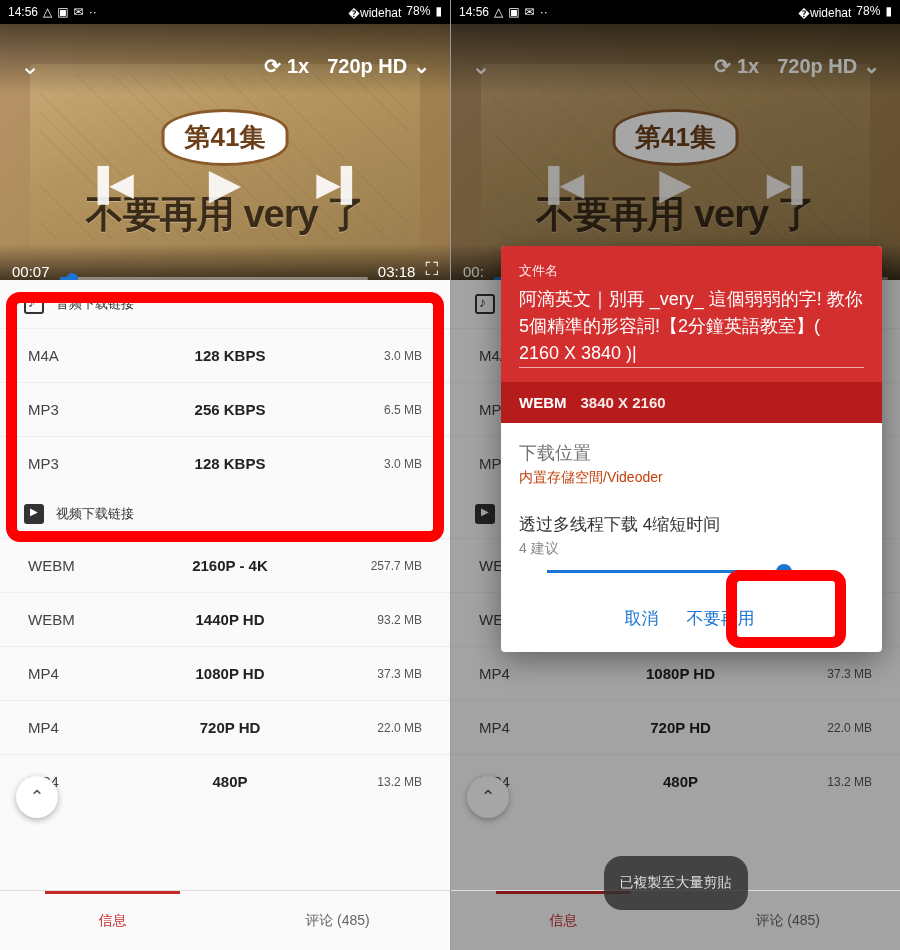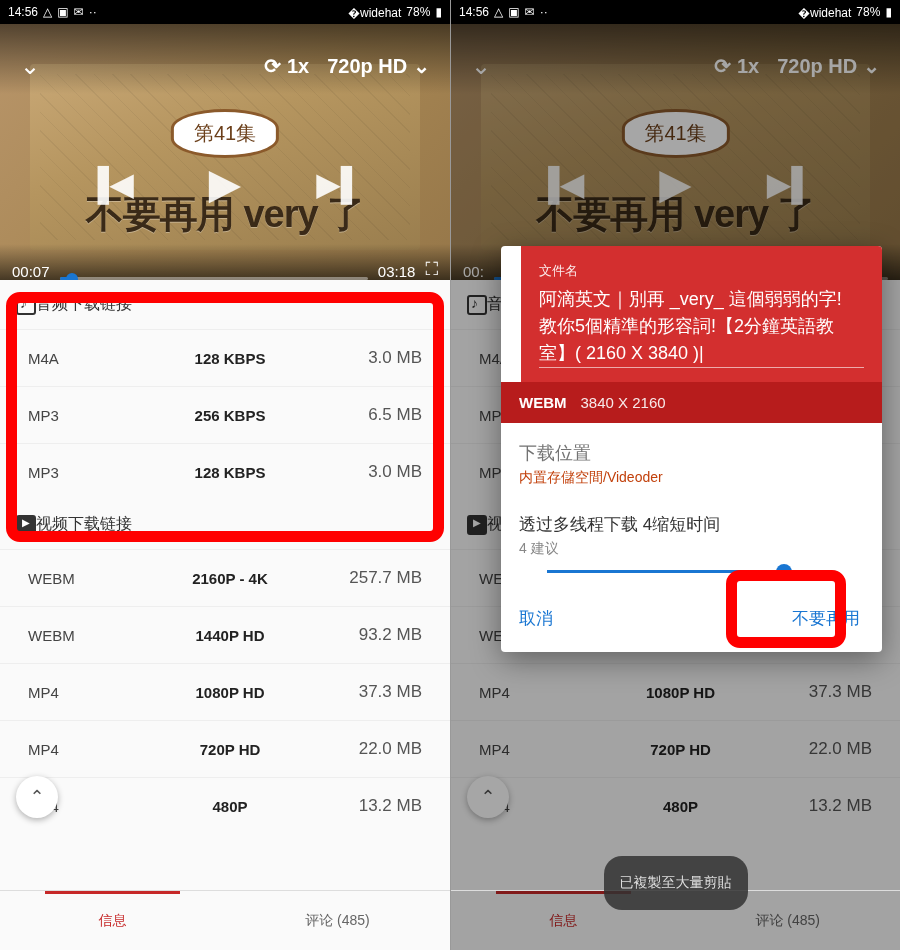--- a/index.html
+++ b/index.html
@@ -1,76 +1,76 @@
 <!DOCTYPE html>
 <html><head>
 <meta charset="utf-8">
 <style>
 * { box-sizing: border-box; margin: 0; padding: 0; font-family: -apple-system, sans-serif; }
 body { width: 900px; height: 950px; display: flex; background: #fff; }
 .phone { width: 450px; height: 950px; position: relative; overflow: hidden; background: #fff; }
 .phone.right { border-left: 1px solid #999; }
 .status-bar { height: 24px; background: #000; color: #fff; display: flex; align-items: center; justify-content: space-between; padding: 0 8px; font-size: 12px; }
-.status-left, .status-right { display: flex; align-items: center; gap: 5px; }
+.status-left, .status-right { display: flex; align-items: flex-start; gap: 5px; }
 .video-area { position: relative; height: 256px; background: linear-gradient(180deg, #3a3a3a 0%, #2b2b2b 100%); overflow: hidden; }
 .video-bg { position: absolute; inset: 0; background: linear-gradient(135deg, #b8956a 0%, #a88754 50%, #967749 100%); }
 .paper { position: absolute; left: 30px; right: 30px; top: 40px; bottom: 30px; background: linear-gradient(160deg, #c9a876 0%, #b5955f 40%, #9a7e4e 100%); border-radius: 4px; }
 .paper::before { content: ""; position: absolute; left: 10px; top: 10px; right: 10px; bottom: 10px; background: repeating-linear-gradient(45deg, transparent, transparent 12px, rgba(0,0,0,0.05) 12px, rgba(0,0,0,0.05) 13px); }
-.badge { position: absolute; left: 50%; top: 85px; transform: translateX(-50%); background: #fff; border: 3px solid #8b5a2b; border-radius: 50% / 40%; padding: 8px 20px; font-size: 20px; color: #6b3f1a; font-weight: 400; }
+.badge { position: absolute; left: 50%; top: 85px; transform: translateX(-50%); background: #fff; border: 3px solid #8b5a2b; border-radius: 50% / 40%; padding: 8px 20px; font-size: 26px; color: #6b3f1a; font-weight: 700; }
 .video-title-text { position: absolute; left: 0; right: 0; top: 165px; text-align: center; font-size: 38px; font-weight: 700; color: #3a2a18; text-shadow: 0 1px 0 rgba(255,255,255,0.3); letter-spacing: -1px; }
 .top-overlay { position: absolute; left: 0; right: 0; top: 0; height: 70px; background: linear-gradient(180deg, rgba(0,0,0,0.55) 0%, transparent 100%); z-index: 2; }
 .top-controls { position: absolute; left: 0; right: 0; top: 28px; display: flex; align-items: center; z-index: 3; padding: 0 20px; }
 .chevron-down { color: #fff; font-size: 24px; cursor: pointer; }
 .top-spacer { flex: 1; }
 .speed-ctrl { color: #fff; font-size: 20px; font-weight: 600; display: flex; align-items: center; gap: 6px; margin-right: 18px; }
 .quality-ctrl { color: #fff; font-size: 20px; font-weight: 600; display: flex; align-items: center; gap: 6px; }
 .play-controls { position: absolute; left: 0; right: 0; top: 135px; display: flex; justify-content: center; align-items: center; gap: 75px; z-index: 3; }
 .play-btn { color: rgba(255,255,255,0.9); font-size: 32px; cursor: pointer; }
 .play-btn.center { font-size: 42px; }
 .progress-area { position: absolute; left: 0; right: 0; bottom: 0; height: 36px; display: flex; align-items: flex-end; padding: 0 12px; background: linear-gradient(0deg, rgba(0,0,0,0.6) 0%, transparent 100%); z-index: 3; gap: 10px; }
 .time { color: #fff; font-size: 15px; }
 .progress-bar { flex: 1; height: 3px; background: rgba(255,255,255,0.4); position: relative; border-radius: 2px; }
 .progress-fill { position: absolute; left: 0; top: 0; bottom: 0; width: 4%; background: #1976d2; border-radius: 2px; }
 .progress-thumb { position: absolute; left: 4%; top: 50%; width: 12px; height: 12px; background: #1976d2; border-radius: 50%; transform: translate(-50%, -50%); }
 .fullscreen-icon { color: #fff; font-size: 18px; }
 .content-area { position: absolute; left: 0; right: 0; top: 280px; bottom: 60px; background: #fafafa; overflow: hidden; }
-.section-header { display: flex; align-items: center; padding: 14px 16px; font-size: 16px; color: #333; font-weight: 500; }
+.section-header { display: flex; align-items: center; gap: 12px; padding: 14px 24px; font-size: 13px; color: #333; font-weight: 500; }
 .section-icon { width: 20px; height: 20px; border: 2px solid #333; border-radius: 3px; position: relative; }
 .section-icon.music::after { content: "♪"; position: absolute; left: 2px; top: -2px; font-size: 14px; }
 .section-icon.video { background: #333; }
 .section-icon.video::after { content: "▶"; position: absolute; left: 4px; top: 0; font-size: 10px; color: #fff; }
 .dl-row { display: flex; align-items: center; padding: 18px 28px; font-size: 15px; border-top: 1px solid #eee; }
 .dl-format { width: 90px; color: #444; font-weight: 500; }
 .dl-quality { flex: 1; text-align: center; color: #222; font-weight: 700; }
-.dl-size { width: 80px; text-align: right; color: #555; font-size: 17px; }
+.dl-size { width: 80px; text-align: right; color: #555; font-size: 12px; }
 .highlight-box { position: absolute; border: 11px solid #ff0000; border-radius: 14px; z-index: 5; pointer-events: none; }
 .highlight-audio { left: 6px; right: 6px; top: 12px; height: 250px; }
 .highlight-start { right: 36px; bottom: 4px; width: 120px; height: 78px; }
 .fab { position: absolute; left: 16px; bottom: 72px; width: 42px; height: 42px; border-radius: 50%; background: #fff; box-shadow: 0 2px 6px rgba(0,0,0,0.3); display: flex; align-items: center; justify-content: center; font-size: 18px; color: #555; z-index: 4; }
 .bottom-tabs { position: absolute; left: 0; right: 0; bottom: 0; height: 60px; display: flex; background: #fafafa; border-top: 1px solid #ddd; }
 .tab { flex: 1; display: flex; align-items: center; justify-content: center; font-size: 14px; color: #666; position: relative; }
 .tab.active { color: #c62828; font-weight: 500; }
 .tab.active::after { content: ""; position: absolute; top: 0; left: 20%; right: 20%; height: 3px; background: #c62828; }
 .dimmer { position: absolute; inset: 0; background: rgba(0,0,0,0.35); z-index: 6; }
 .video-area .dimmer { z-index: 4; }
 .dialog { position: absolute; left: 50px; right: 18px; top: 246px; background: #fff; border-radius: 4px; box-shadow: 0 8px 30px rgba(0,0,0,0.4); z-index: 10; overflow: hidden; }
-.dialog-head { background: #d32f2f; color: #fff; padding: 16px 18px 14px 18px; margin-left: 20px; }
+.dialog-head { background: #d32f2f; color: #fff; padding: 16px 18px 14px 18px; }
 .dialog-label { font-size: 13px; opacity: 0.9; }
 .dialog-title { font-size: 18px; line-height: 1.5; margin-top: 6px; border-bottom: 1px solid rgba(255,255,255,0.6); padding-bottom: 0; }
 .dialog-cursor::after { content: "|"; font-weight: 300; }
 .dialog-format-row { background: #b71c1c; color: #fff; padding: 12px 18px; font-size: 15px; display: flex; gap: 14px; font-weight: 600; }
 .dialog-body { padding: 18px; }
 .loc-label { font-size: 18px; color: #737373; }
 .loc-path { font-size: 14px; color: #c2410c; margin-top: 4px; }
 .thread-label { font-size: 17px; color: #333; margin-top: 26px; }
 .thread-sub { font-size: 14px; color: #888; margin-top: 4px; }
 .slider-track { margin-top: 12px; height: 3px; background: #ccc; position: relative; border-radius: 2px; width: 84%; margin-left: auto; margin-right: auto; }
 .slider-fill { position: absolute; left: 0; right: 18%; top: 0; bottom: 0; background: #1976d2; }
 .slider-thumb { position: absolute; right: 18%; top: 50%; width: 16px; height: 16px; background: #1976d2; border-radius: 50%; transform: translate(50%, -50%); }
-.dialog-actions { display: flex; justify-content: space-between; gap: 28px; padding: 16px 22px 22px 18px; }
+.dialog-actions { display: flex; justify-content: center; gap: 28px; padding: 16px 22px 22px 18px; }
 .dlg-btn { color: #1976d2; font-size: 17px; font-weight: 500; cursor: pointer; }
 .toast { position: absolute; left: 50%; bottom: 40px; transform: translateX(-50%); background: rgba(50,50,50,0.85); color: #ddd; padding: 18px 16px; border-radius: 18px; font-size: 14px; z-index: 20; white-space: nowrap; }
 .sm-icon { display: inline-block; }
 </style>
 </head>
 <body>
 
 <div class="phone left">
   <div class="status-bar">
     <div class="status-left">
@@ -302,21 +302,21 @@
     <div class="dimmer" style="z-index:1"></div>
   </div>
 
   <div class="dialog">
     <div class="dialog-head">
       <div class="dialog-label">文件名</div>
       <div class="dialog-title dialog-cursor">阿滴英文｜別再 _very_ 這個弱弱的字! 教你5個精準的形容詞!【2分鐘英語教室】( 2160 X 3840 )</div>
     </div>
     <div class="dialog-format-row">
       <span>WEBM</span>
-      <span style="font-weight:400;opacity:.9">3840 X 2160</span>
+      <span style="font-weight:700;opacity:.9">3840 X 2160</span>
     </div>
     <div class="dialog-body">
       <div class="loc-label">下载位置</div>
       <div class="loc-path">内置存儲空間/Videoder</div>
       <div class="thread-label">透过多线程下载 4缩短时间</div>
       <div class="thread-sub">4 建议</div>
       <div class="slider-track">
           <div class="slider-fill"></div>
           <div class="slider-thumb"></div>
         </div>

